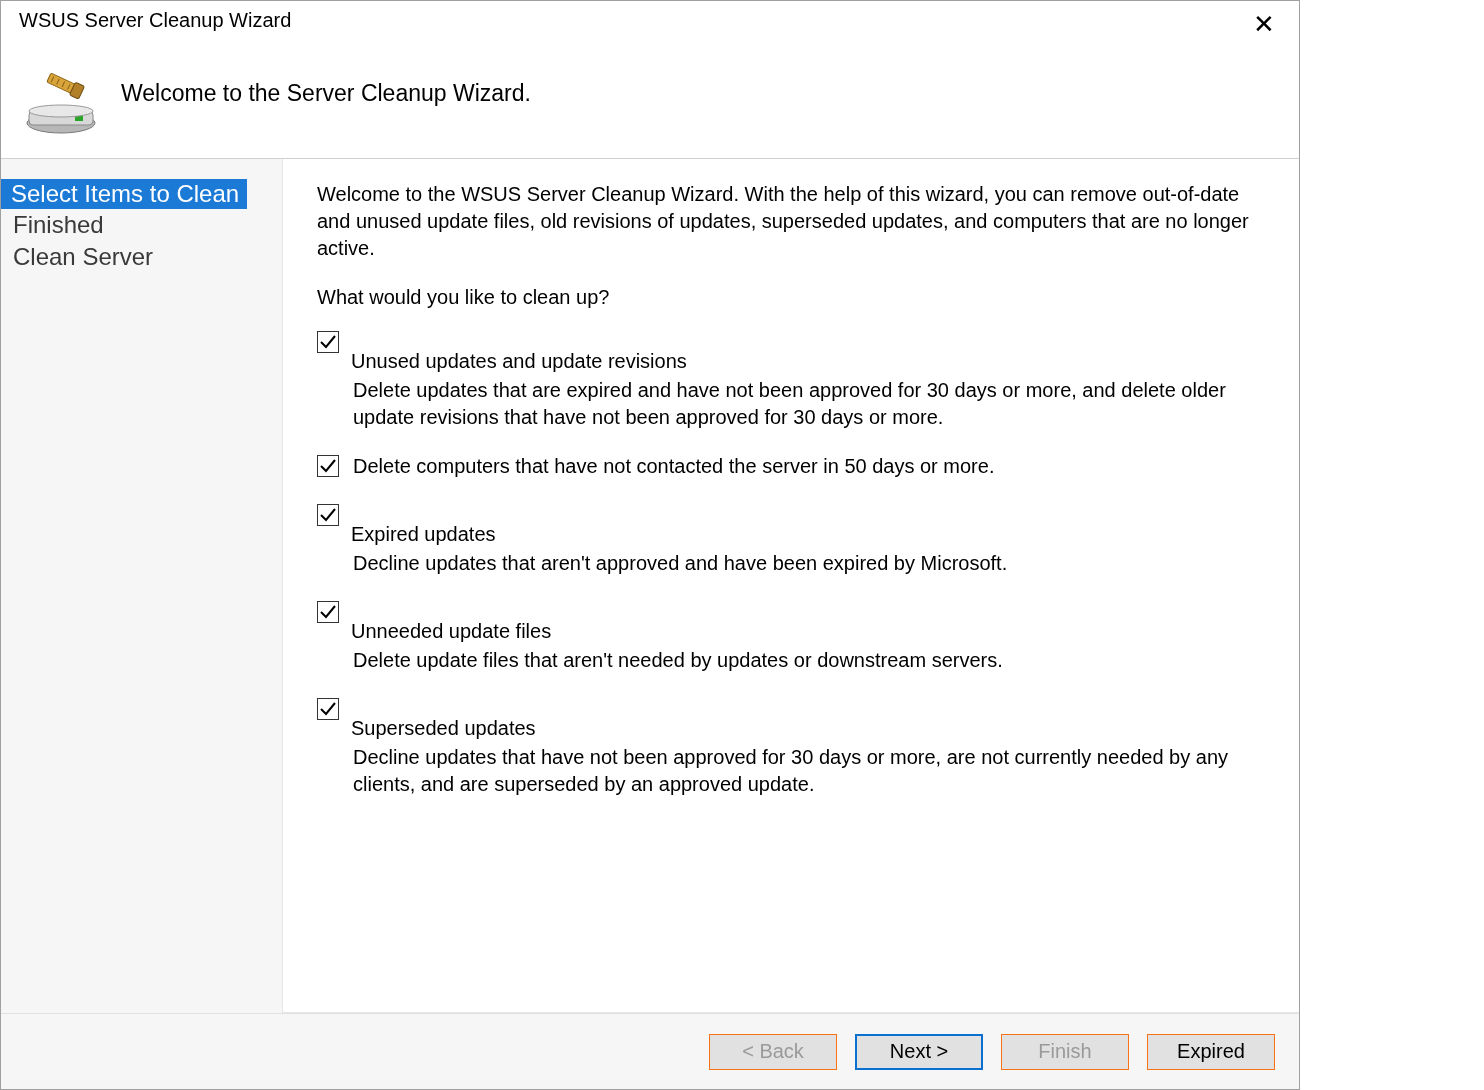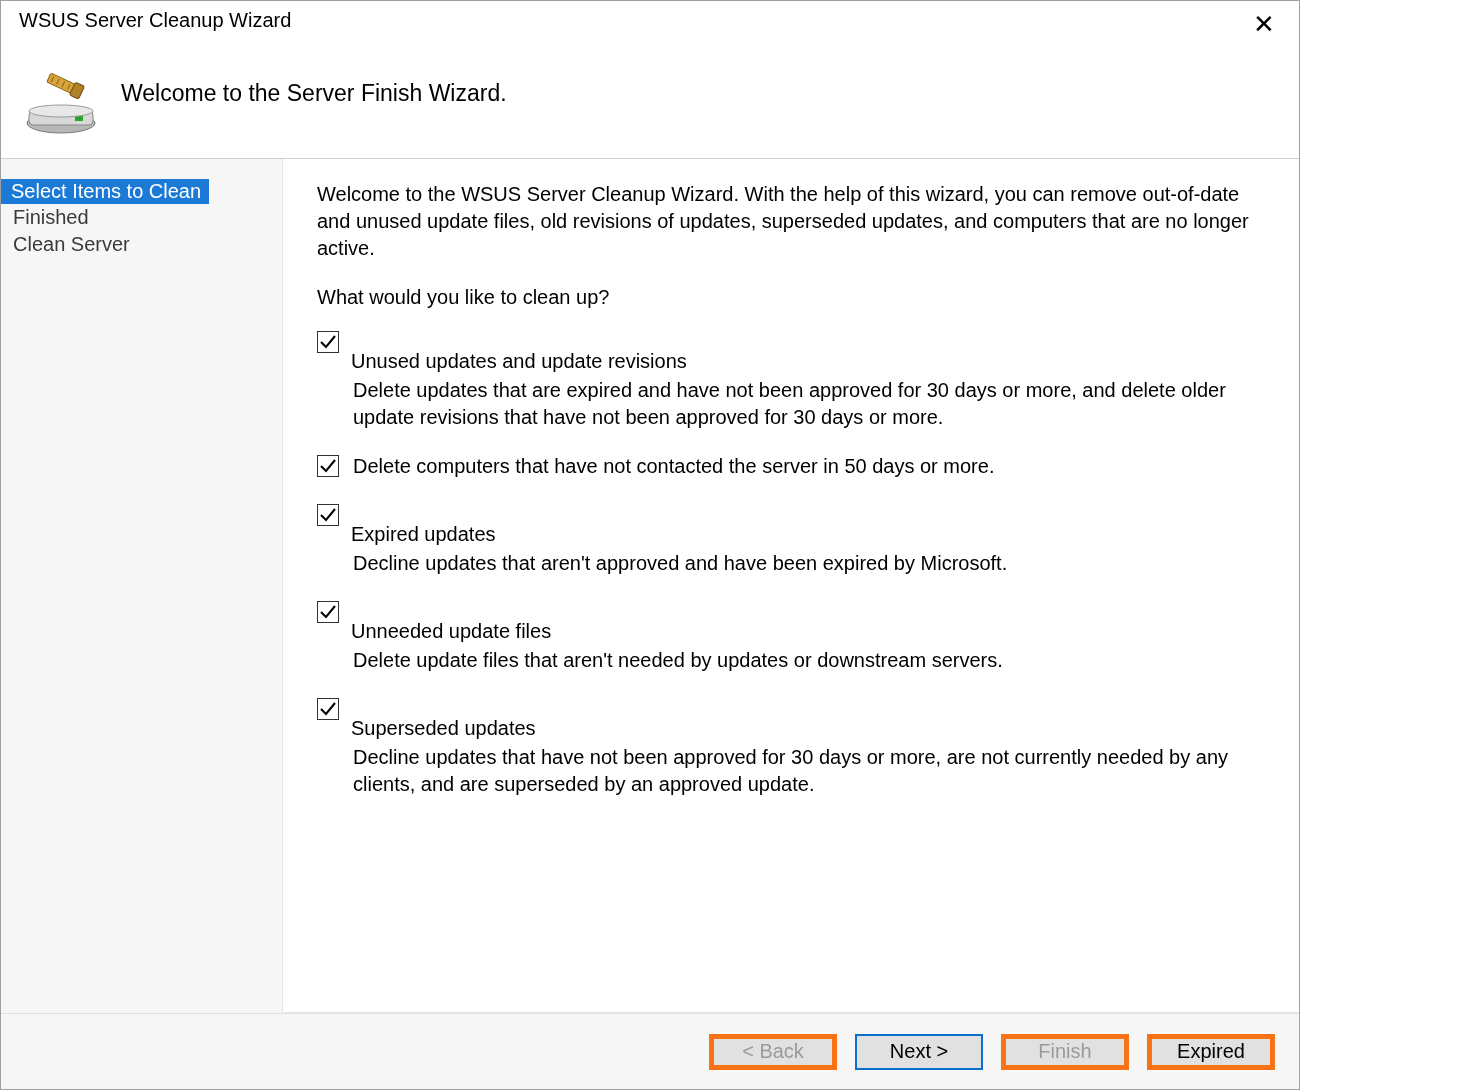--- a/index.html
+++ b/index.html
@@ -62,21 +62,21 @@
   .sidebar {
     width: 282px;
     background: #f6f6f6;
     padding-top: 20px;
     border-right: 1px solid #e6e6e6;
     display: flex;
     flex-direction: column;
   }
   .step {
     padding: 2px 12px;
-    font-size: 20px;
+    font-size: 24px;
     color: #3a3a3a;
     cursor: default;
   }
   .step.active {
     background: #1b7ad6;
     color: #ffffff;
     width: fit-content;
     padding: 1px 8px 1px 10px;
   }
   .main {
@@ -136,21 +136,21 @@
     display: flex;
     justify-content: flex-end;
     align-items: center;
     gap: 18px;
     padding-right: 24px;
   }
   .btn {
     width: 128px;
     height: 36px;
     background: #e1e1e1;
-    border: 5px solid #f97316;
+    border: 1px solid #f97316;
     font-size: 20px;
     font-family: inherit;
     cursor: pointer;
     color: #000;
   }
   .btn:disabled {
     color: #9a9a9a;
     cursor: default;
   }
   .btn.primary {
@@ -177,21 +177,21 @@
         <g transform="translate(32,2) rotate(25)">
           <rect x="0" y="0" width="30" height="10" rx="2" fill="#d9a43b" stroke="#8a6516"></rect>
           <rect x="26" y="-2" width="10" height="14" rx="2" fill="#b3802a" stroke="#6e4f12"></rect>
           <line x1="4" y1="2" x2="4" y2="8" stroke="#8a6516"></line>
           <line x1="10" y1="2" x2="10" y2="8" stroke="#8a6516"></line>
           <line x1="16" y1="2" x2="16" y2="8" stroke="#8a6516"></line>
           <line x1="22" y1="2" x2="22" y2="8" stroke="#8a6516"></line>
         </g>
       </svg>
     </div>
-    <div class="header-text">Welcome to the Server Finish Wizard.</div>
+    <div class="header-text">Welcome to the Server Cleanup Wizard.</div>
   </div>
 
   <div class="divider-area">
     <div class="sidebar">
       <div class="step active">
         <span>Select Items to Clean</span>
       </div>
       <div class="step">
         <span>Finished</span>
       </div>

